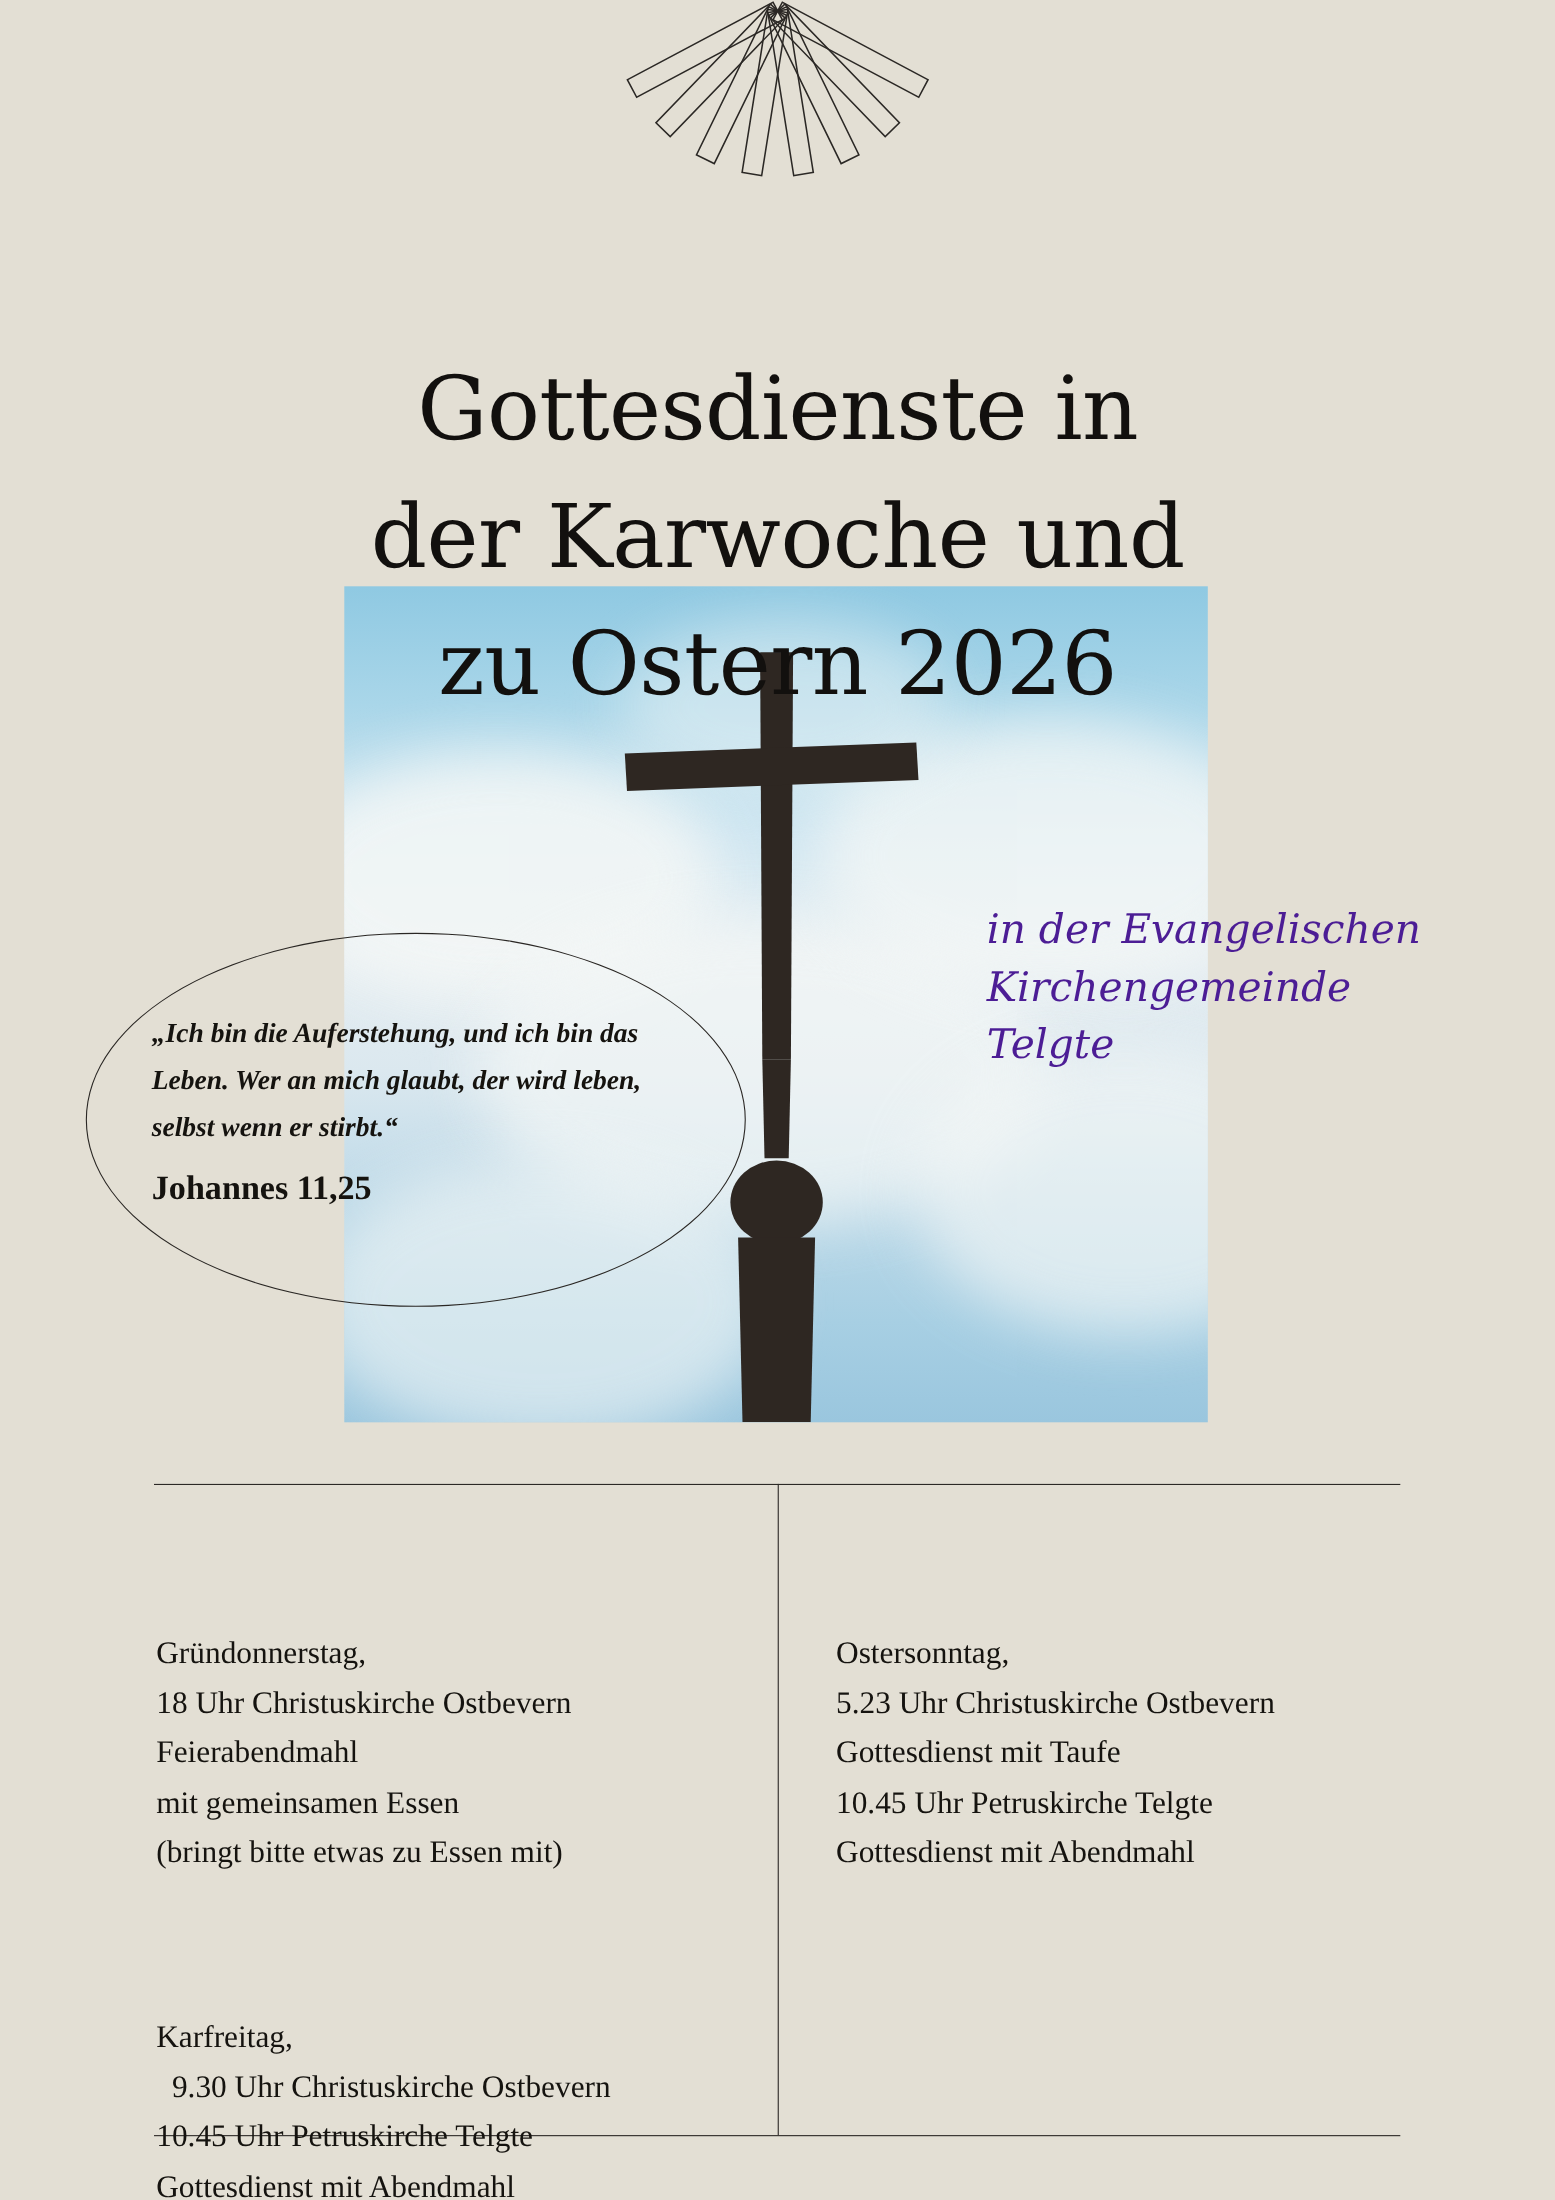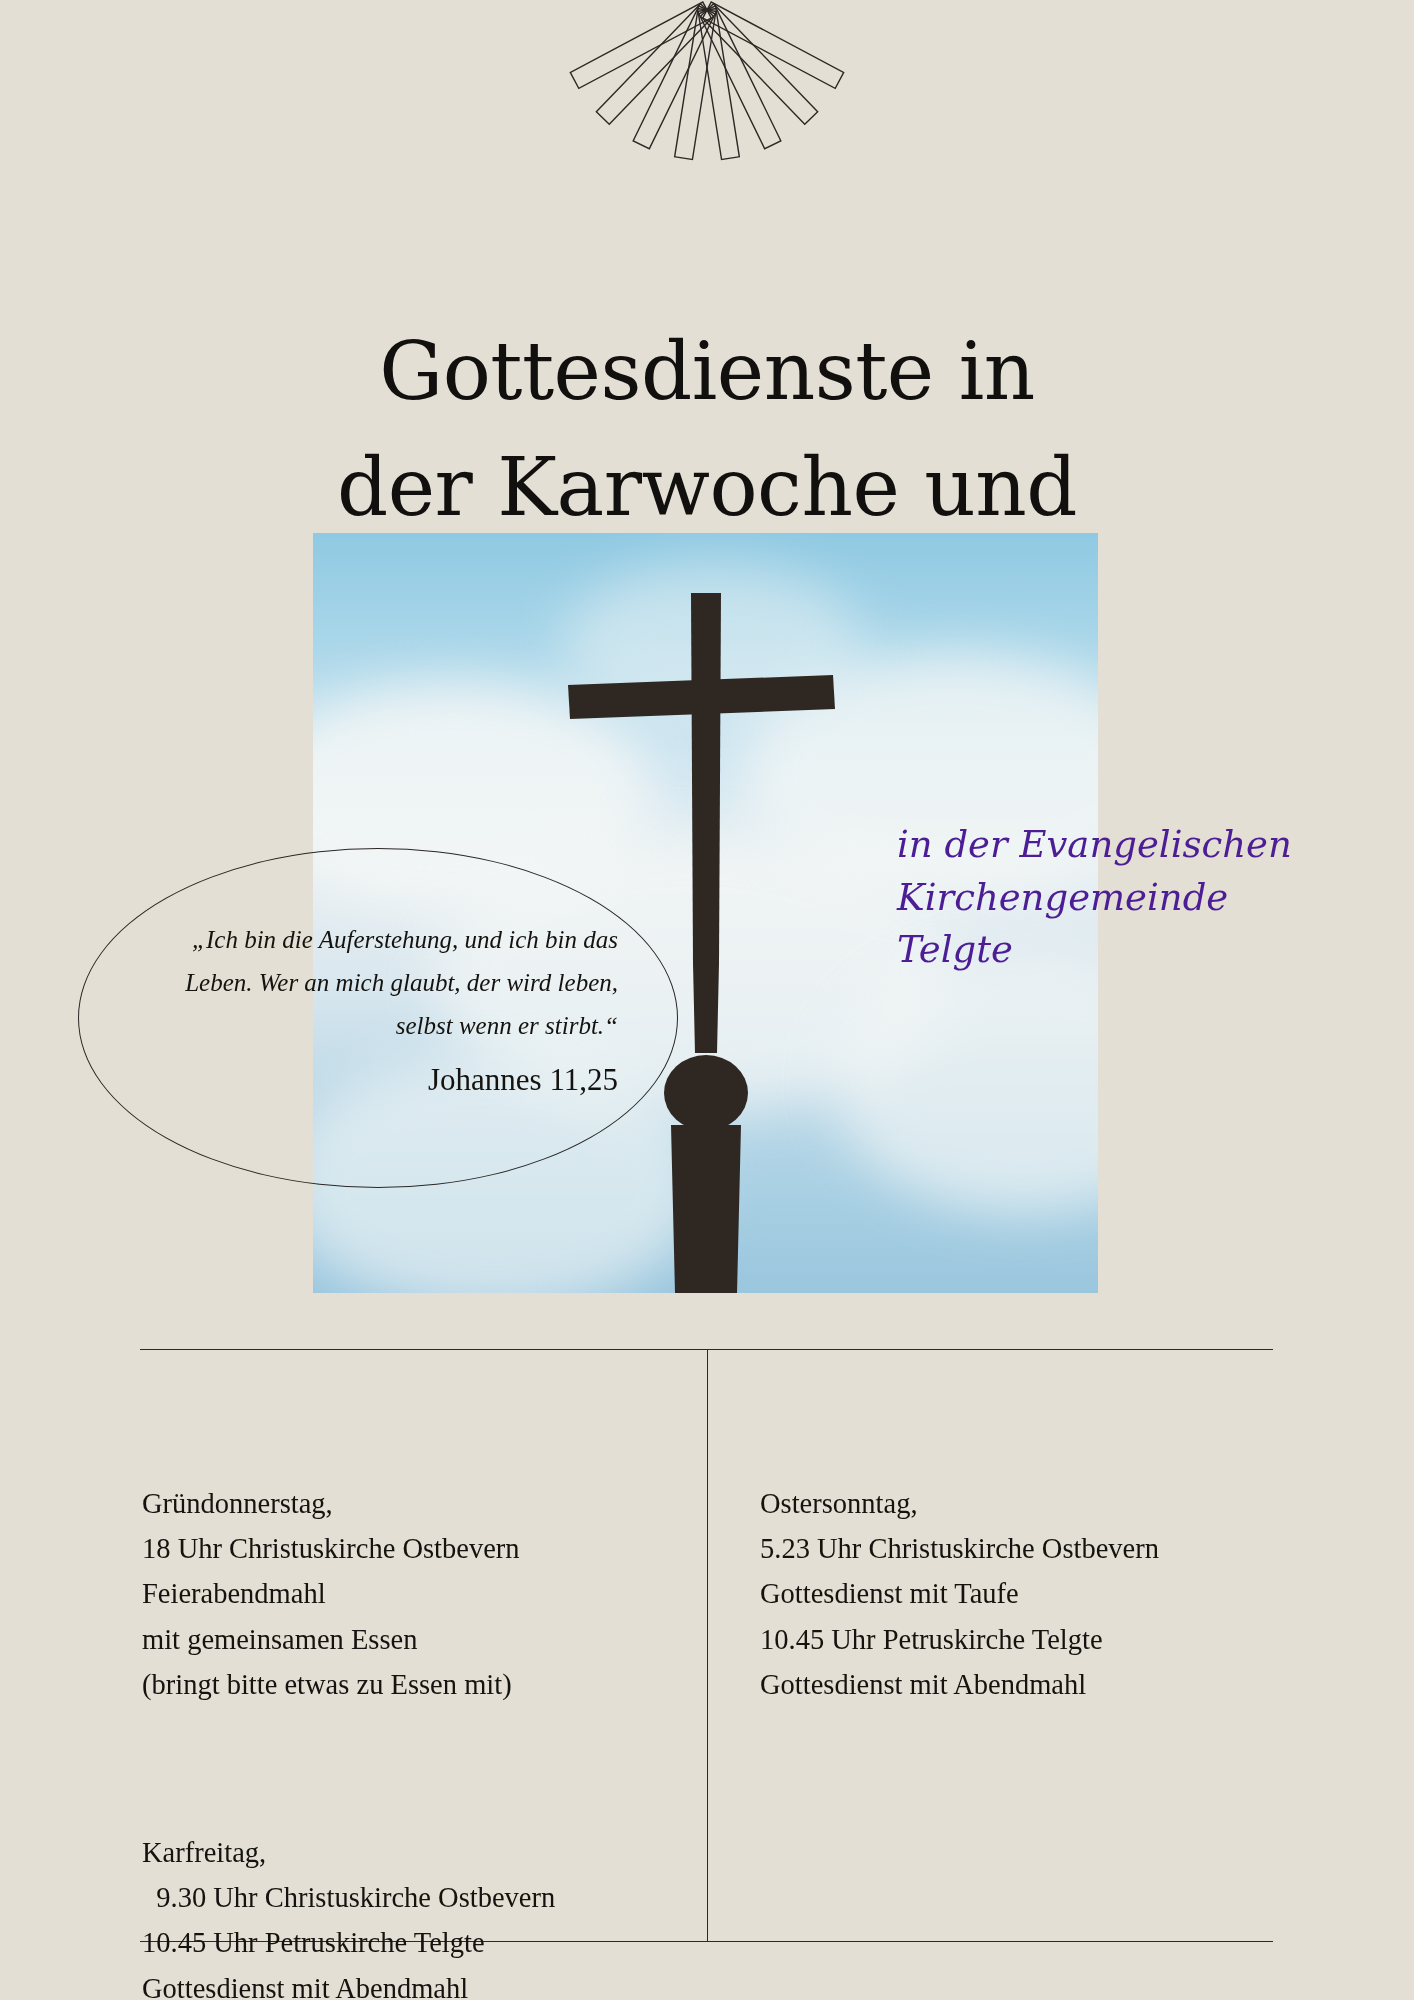--- a/index.html
+++ b/index.html
@@ -108,26 +108,27 @@
     position: absolute;
     inset: 0;
     border: 1.6px solid #2a2724;
     border-radius: 50%;
   }
   .quote-text {
     position: absolute;
     left: 60px;
     top: 70px;
     width: 480px;
-    text-align: right;
+    text-align: left;
     font-family: "Liberation Serif", serif;
     font-style: italic;
     font-size: 25px;
     line-height: 1.72;
     color: #15130f;
+    font-weight: bold;
   }
   .quote-ref {
     margin-top: 6px;
     font-style: normal;
     font-size: 31px;
   }
 
   
   .rule {
     position: absolute;
@@ -213,20 +214,21 @@
       <ellipse cx="393" cy="560" rx="42" ry="38"></ellipse>
 
       <path d="M358 592 L428 592 L424 760 L362 760 Z"></path>
     </g>
   </svg>
 </div>
 
 <h1 class="title">
   <span class="line">Gottesdienste in</span>
   <span class="line">der Karwoche und</span>
+  <span class="line">zu Ostern 2026</span>
 </h1>
 
 <div class="caption-right">in der Evangelischen Kirchengemeinde Telgte</div>
 
 <div class="quote-wrap">
   <div class="quote-ellipse"></div>
   <div class="quote-text">
     <span>„Ich bin die Auferstehung, und ich bin das Leben. Wer an mich glaubt, der wird leben, selbst wenn er stirbt.“</span>
     <div class="quote-ref">Johannes 11,25</div>
   </div>

